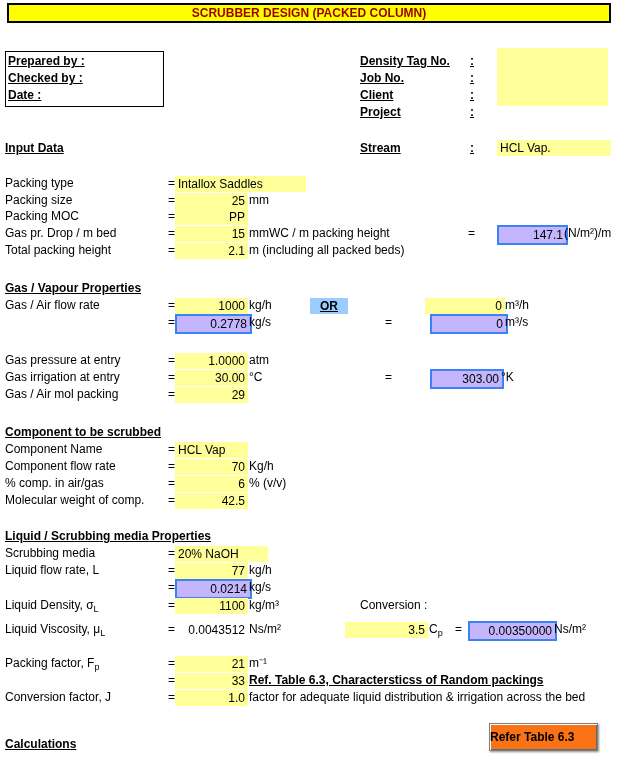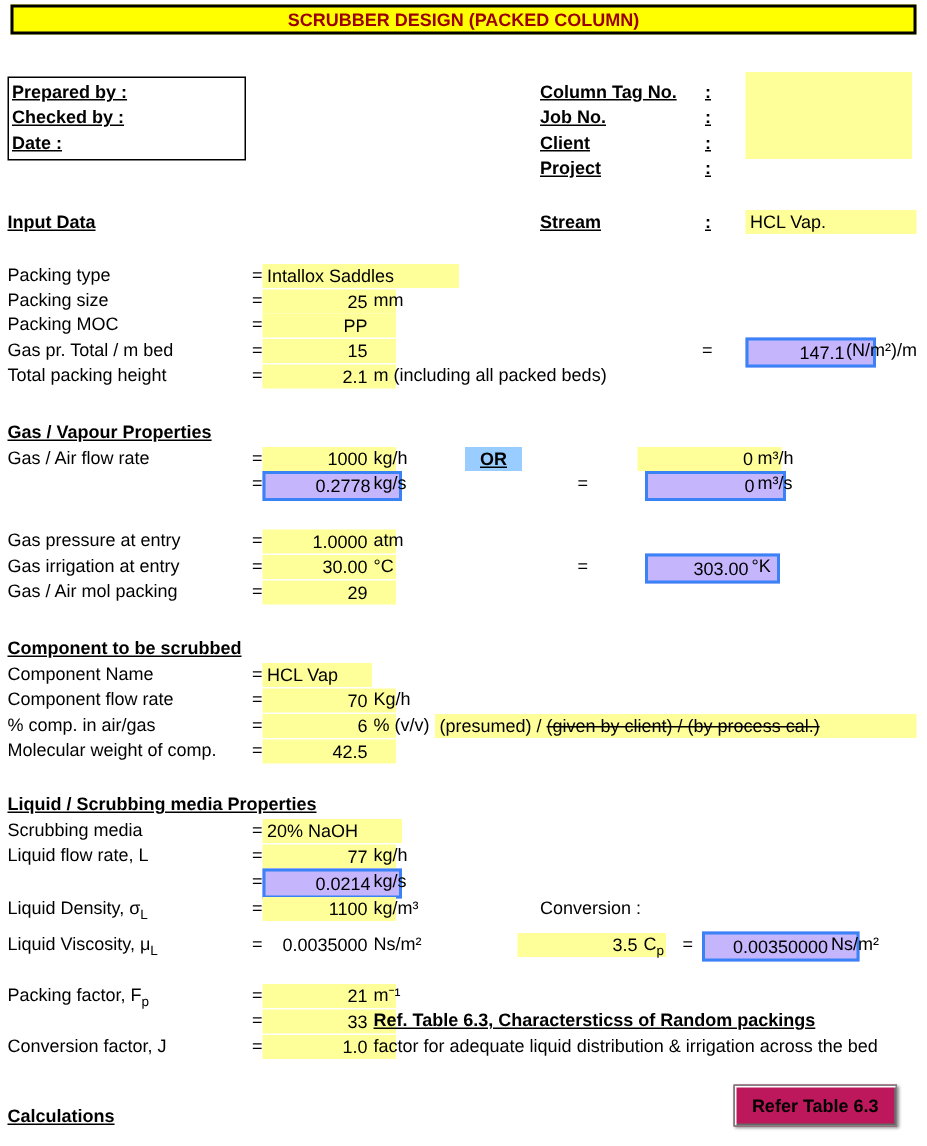--- a/index.html
+++ b/index.html
@@ -5,47 +5,47 @@
   html,body{margin:0;padding:0;background:#fff;}
   .sheet{position:relative;width:618px;height:764px;background:#ffffff;
          font-family:"Liberation Sans",sans-serif;font-size:12px;color:#000;overflow:hidden;}
   .t{position:absolute;white-space:nowrap;height:15px;line-height:15px;}
   .b{font-weight:bold;text-decoration:underline;}
   .u{text-decoration:underline;}
   .cell{position:absolute;height:16px;line-height:16px;white-space:nowrap;}
   .yc{background:#FFFF99;}
   .blue{background:#99CCFF;}
   .box{border:2px solid #3b82f6;background:#c4b5fd;}
-  .r{text-align:right;padding-right:19px;}
+  .r{text-align:right;padding-right:3px;}
   .c{text-align:center;}
   .pl{padding-left:3px;}
   sub{font-size:9px;}
   .strike{text-decoration:line-through;}
   .title{position:absolute;left:7px;top:3px;width:600px;height:16px;line-height:16px;
          text-align:center;font-weight:bold;background:#FFFF00;color:#990000;border:2px solid #000;}
   .idbox{position:absolute;left:5px;top:51px;width:157px;height:54px;border:1px solid #000;}
   .ybanner{position:absolute;left:497px;top:48px;width:111px;height:58px;background:#FFFF99;}
-  .btn{position:absolute;left:489px;top:723px;width:107px;height:26px;background:#be185d;
+  .btn{position:absolute;left:489px;top:723px;width:107px;height:26px;background:#f97316;
        border:1px solid #808080;box-shadow:inset 1px 1px 0 #fff, inset -1px -1px 0 #666, 1px 1px 2px rgba(0,0,0,.45);
-       font-weight:bold;text-align:center;line-height:26px;cursor:pointer;}
+       font-weight:bold;text-align:left;line-height:26px;cursor:pointer;}
 </style>
 </head>
 <body>
 
 <div class="sheet">
 
   <div class="title">SCRUBBER DESIGN (PACKED COLUMN)</div>
 
   <div class="idbox"></div>
   <span class="t b" style="left:8px;top:54px">Prepared by :</span>
   <span class="t b" style="left:8px;top:71px">Checked by :</span>
   <span class="t b" style="left:8px;top:88px">Date :</span>
 
   <div class="ybanner"></div>
-  <span class="t b" style="left:360px;top:54px">Column Tag No.</span>
+  <span class="t b" style="left:360px;top:54px">Density Tag No.</span>
   <span class="t b" style="left:470px;top:54px">:</span>
   <span class="t b" style="left:360px;top:71px">Job No.</span>
   <span class="t b" style="left:470px;top:71px">:</span>
   <span class="t b" style="left:360px;top:88px">Client</span>
   <span class="t b" style="left:470px;top:88px">:</span>
   <span class="t b" style="left:360px;top:105px">Project</span>
   <span class="t b" style="left:470px;top:105px">:</span>
 
   <span class="t b u" style="left:5px;top:141px">Input Data</span>
   <span class="t b" style="left:360px;top:141px">Stream</span>
@@ -58,23 +58,24 @@
 
   <span class="t" style="left:5px;top:193px">Packing size</span>
   <span class="t" style="left:168px;top:193px">=</span>
   <div class="cell yc r" style="left:175px;top:193px;width:70px">25</div>
   <span class="t" style="left:249px;top:193px">mm</span>
 
   <span class="t" style="left:5px;top:209px">Packing MOC</span>
   <span class="t" style="left:168px;top:209px">=</span>
   <div class="cell yc r" style="left:175px;top:209px;width:70px">PP</div>
 
-  <span class="t" style="left:5px;top:226px">Gas pr. Total / m bed</span>
+  <span class="t" style="left:5px;top:226px">Gas pr. Drop / m bed</span>
   <span class="t" style="left:168px;top:226px">=</span>
   <div class="cell yc r" style="left:175px;top:226px;width:70px">15</div>
+  <span class="t" style="left:249px;top:226px">mmWC / m packing height</span>
   <span class="t" style="left:468px;top:226px">=</span>
   <div class="cell box r" style="left:497px;top:225px;width:64px">147.1</div>
   <span class="t" style="left:564px;top:226px">(N/m²)/m</span>
 
   <span class="t" style="left:5px;top:243px">Total packing height</span>
   <span class="t" style="left:168px;top:243px">=</span>
   <div class="cell yc r" style="left:175px;top:243px;width:70px">2.1</div>
   <span class="t" style="left:249px;top:243px">m (including all packed beds)</span>
 
   <span class="t b u" style="left:5px;top:281px">Gas / Vapour Properties</span>
@@ -119,21 +120,20 @@
 
   <span class="t" style="left:5px;top:459px">Component flow rate</span>
   <span class="t" style="left:168px;top:459px">=</span>
   <div class="cell yc r" style="left:175px;top:459px;width:70px">70</div>
   <span class="t" style="left:249px;top:459px">Kg/h</span>
 
   <span class="t" style="left:5px;top:476px">% comp. in air/gas</span>
   <span class="t" style="left:168px;top:476px">=</span>
   <div class="cell yc r" style="left:175px;top:476px;width:70px">6</div>
   <span class="t" style="left:249px;top:476px">% (v/v)</span>
-  <div class="cell yc pl" style="left:290px;top:476px;width:318px"><span>(presumed) / </span><span class="strike">(given by client) / (by process cal.)</span></div>
 
   <span class="t" style="left:5px;top:493px">Molecular weight of comp.</span>
   <span class="t" style="left:168px;top:493px">=</span>
   <div class="cell yc r" style="left:175px;top:493px;width:70px">42.5</div>
 
   <span class="t b u" style="left:5px;top:529px">Liquid / Scrubbing media Properties</span>
 
   <span class="t" style="left:5px;top:546px">Scrubbing media</span>
   <span class="t" style="left:168px;top:546px">=</span>
   <div class="cell yc pl" style="left:175px;top:546px;width:90px">20% NaOH</div>
@@ -148,21 +148,21 @@
   <span class="t" style="left:249px;top:580px">kg/s</span>
 
   <span class="t" style="left:5px;top:598px"><span>Liquid Density, σ</span><sub>L</sub></span>
   <span class="t" style="left:168px;top:598px">=</span>
   <div class="cell yc r" style="left:175px;top:598px;width:70px">1100</div>
   <span class="t" style="left:249px;top:598px">kg/m³</span>
   <span class="t" style="left:360px;top:598px">Conversion :</span>
 
   <span class="t" style="left:5px;top:622px"><span>Liquid Viscosity, μ</span><sub>L</sub></span>
   <span class="t" style="left:168px;top:622px">=</span>
-  <div class="cell r" style="left:175px;top:622px;width:70px">0.0035000</div>
+  <div class="cell r" style="left:175px;top:622px;width:70px">0.0043512</div>
   <span class="t" style="left:249px;top:622px">Ns/m²</span>
   <div class="cell yc r" style="left:345px;top:622px;width:80px">3.5</div>
   <span class="t" style="left:429px;top:622px"><span>C</span><sub>p</sub></span>
   <span class="t" style="left:455px;top:622px">=</span>
   <div class="cell box r" style="left:468px;top:621px;width:82px">0.00350000</div>
   <span class="t" style="left:554px;top:622px">Ns/m²</span>
 
   <span class="t" style="left:5px;top:656px"><span>Packing factor, F</span><sub>p</sub></span>
   <span class="t" style="left:168px;top:656px">=</span>
   <div class="cell yc r" style="left:175px;top:656px;width:70px">21</div>

